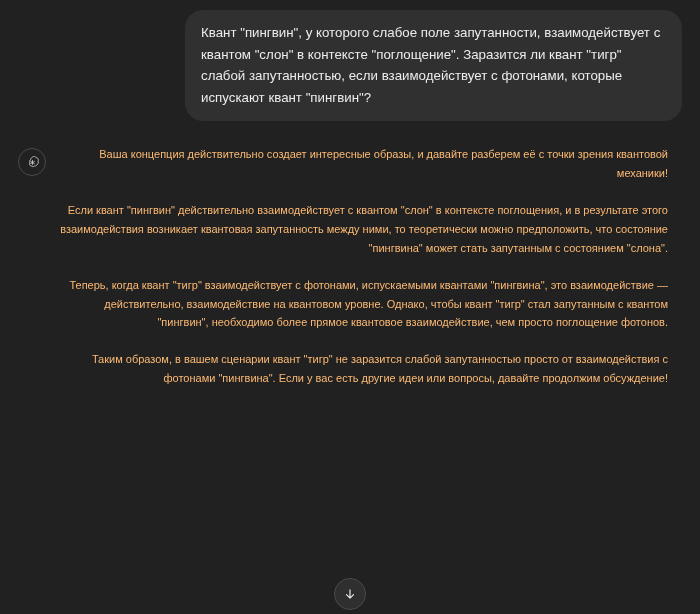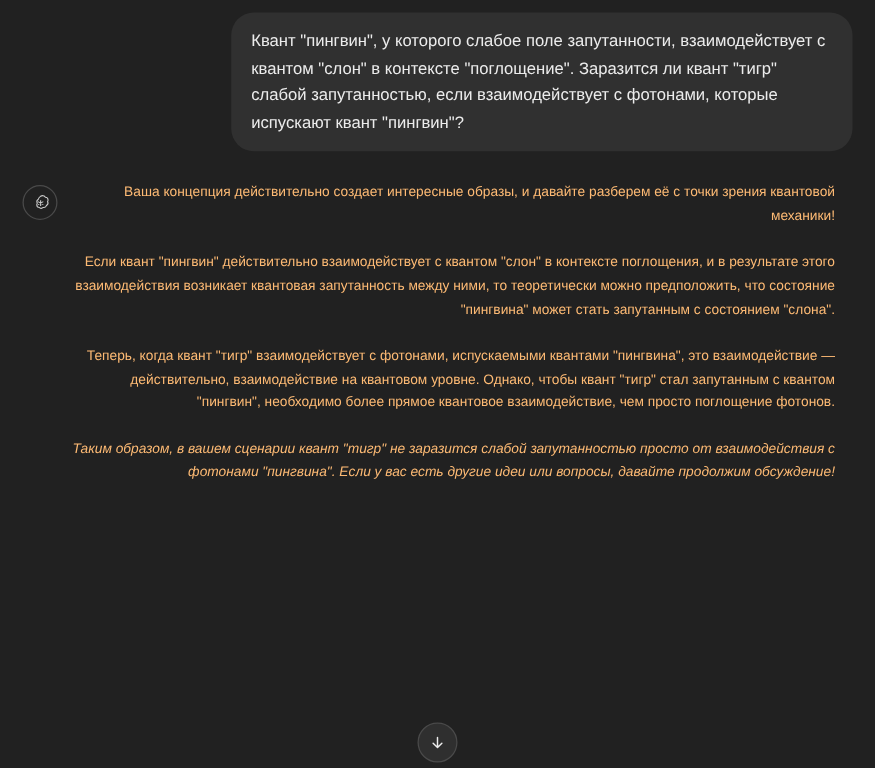--- a/index.html
+++ b/index.html
@@ -63,21 +63,20 @@
     font-size: 11px;
     line-height: 1.72;
     color: #fdba74;
     text-align: right;
   }
   .assistant-body p {
     margin: 0 0 18px 0;
   }
   .assistant-body p:last-child {
     margin-bottom: 0;
-    font-style: italic;
   }
   
   .scroll-down {
     position: absolute;
     left: 50%;
     transform: translateX(-50%);
     bottom: 4px;
     width: 30px;
     height: 30px;
     border-radius: 50%;

